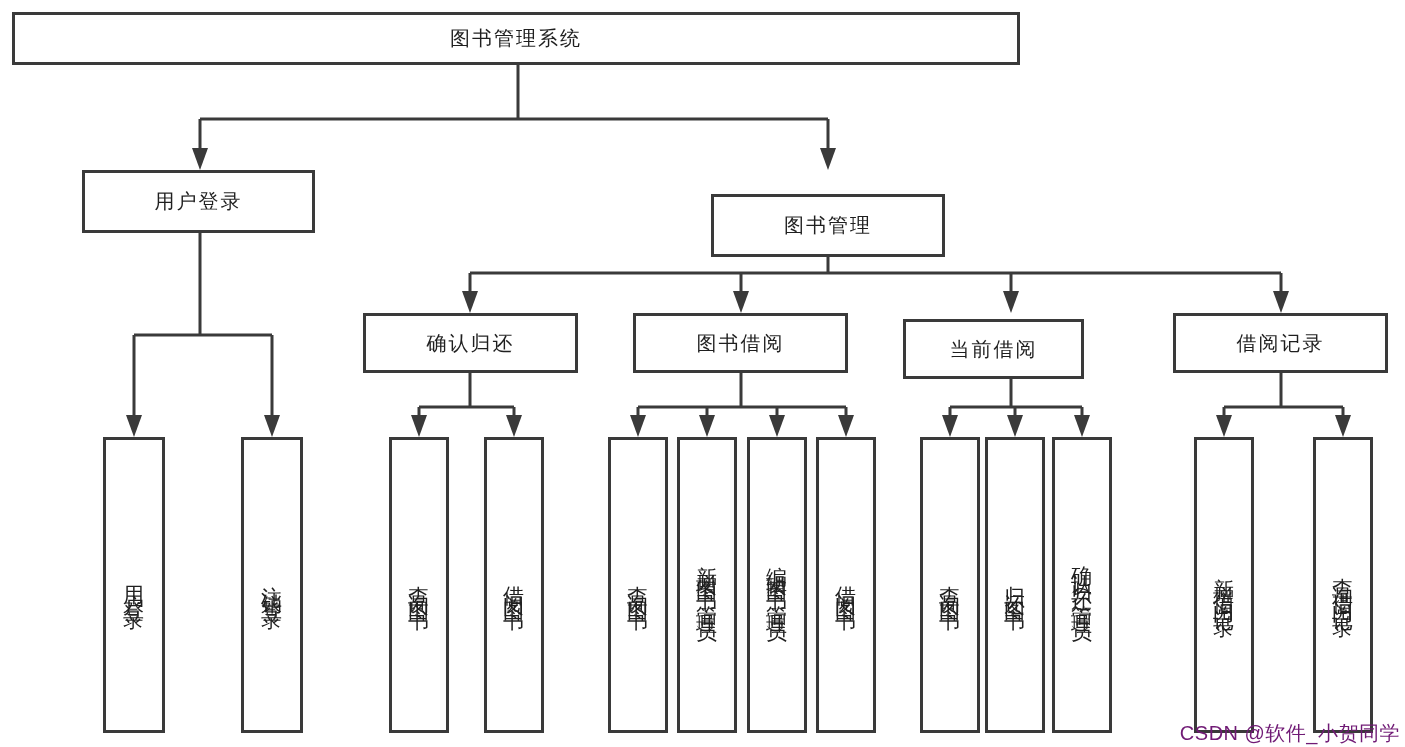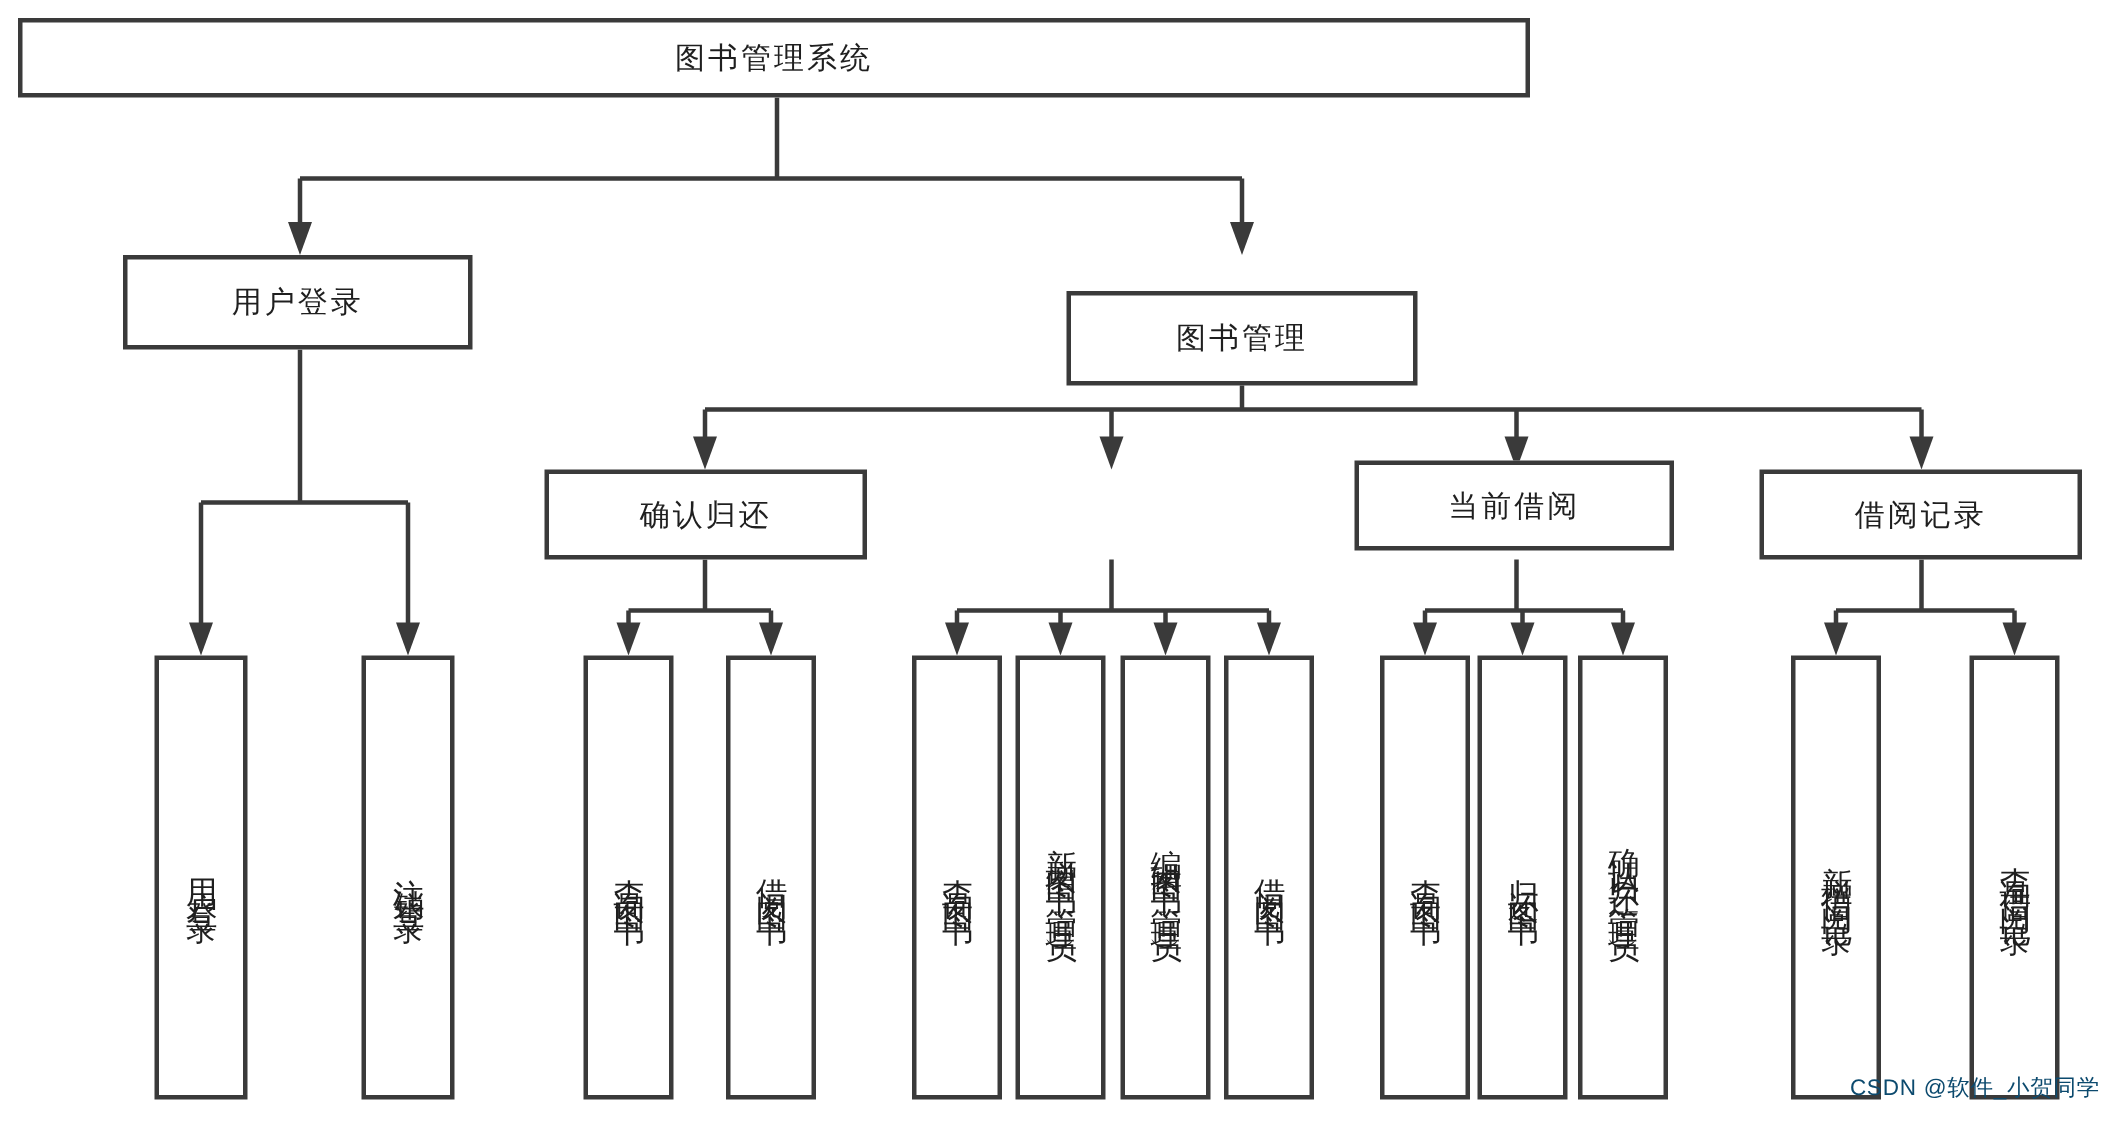--- a/index.html
+++ b/index.html
@@ -36,23 +36,23 @@
     line-height: 1;
     max-height: 284px;
   }
   #connectors {
     position: absolute; left: 0; top: 0;
     width: 1405px; height: 747px;
     pointer-events: none;
   }
   #watermark {
     position: absolute;
-    right: 5px; bottom: 12px;
-    color: #0c4a6e;
-    font-size: 15px;
+    right: 5px; bottom: 0;
+    color: #701a75;
+    font-size: 20px;
     letter-spacing: 0.5px;
     z-index: 5;
     white-space: nowrap;
   }
 </style>
 </head>
 <body>
 
 <div id="canvas">
 
@@ -90,21 +90,22 @@
     <use href="#arr" x="1224" y="437"></use>
     <use href="#arr" x="1343" y="437"></use>
   </svg>
 
   <div class="node" style="left:12px; top:12px; width:1008px; height:53px;">图书管理系统</div>
 
   <div class="node" style="left:82px; top:170px; width:233px; height:63px;">用户登录</div>
   <div class="node" style="left:711px; top:170px; width:234px; height:63px;margin-top:24px;">图书管理</div>
 
   <div class="node" style="left:363px; top:313px; width:215px; height:60px;">确认归还</div>
-  <div class="node" style="left:903px; top:307px; width:213px; height:60px;">当前借阅</div>
+  <div class="node" style="left:633px; top:313px; width:215px; height:60px;">图书借阅</div>
+  <div class="node" style="left:903px; top:319px; width:181px; height:60px;">当前借阅</div>
   <div class="node" style="left:1173px; top:313px; width:215px; height:60px;">借阅记录</div>
 
   <div class="node leaf" style="left:103px; top:437px; width:62px; height:296px;">
     <span class="vtext">用户登录</span>
   </div>
   <div class="node leaf" style="left:241px; top:437px; width:62px; height:296px;">
     <span class="vtext">注销登录</span>
   </div>
 
   <div class="node leaf" style="left:389px; top:437px; width:60px; height:296px;">

